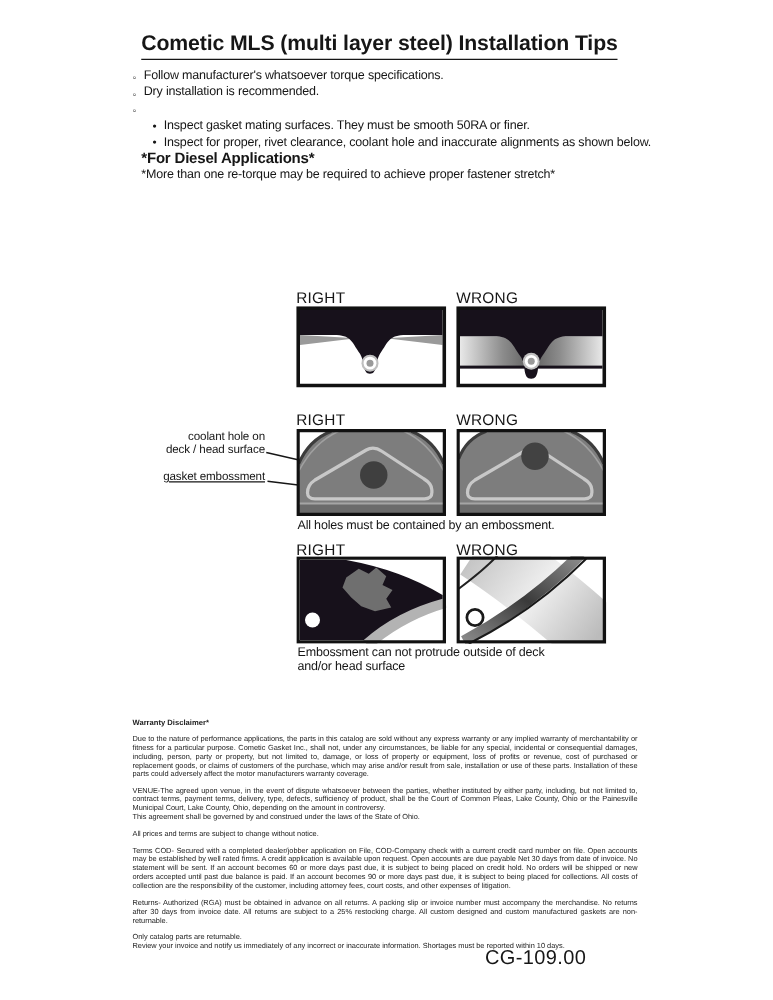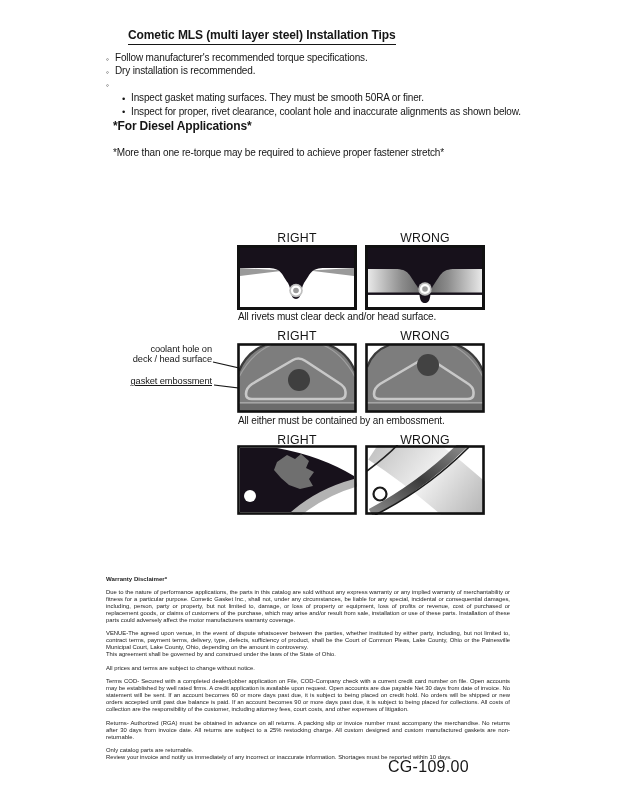--- a/index.html
+++ b/index.html
@@ -4,36 +4,36 @@
 <style>
   html,body { margin:0; padding:0; background:#e8e8e8; }
   .page {
     position:relative; width:618px; height:800px; margin:0 auto;
     background:#ffffff; overflow:hidden;
     font-family:"Liberation Sans", sans-serif; color:#161616;
   }
   
   .intro { position:absolute; left:106px; top:25px; width:420px; }
   .doc-title {
-    display:inline-block; margin-left:22px; padding-bottom:2px;
-    font-size:12px; font-weight:bold; letter-spacing:-0.1px;
+    display:inline-block; margin-left:7px; padding-bottom:2px;
+    font-size:17px; font-weight:bold; letter-spacing:-0.1px;
     border-bottom:1.7px solid #161616;
   }
   .bullets { margin-top:7px; font-size:10px; letter-spacing:-0.15px; }
   .b-row { display:flex; line-height:12.9px; }
   .b-glyph { width:9px; flex:none; font-size:8.5px; padding-top:0.5px; }
   .b-row.sub { padding-left:16px; }
   .b-row.sub .b-glyph { font-size:9.5px; }
   
   .diesel { position:absolute; left:113px; top:119px; width:414px;
             font-size:10px; letter-spacing:-0.15px; line-height:14.2px; }
-  .diesel-head { font-size:12px; font-weight:bold; margin:0 0 13px 0; }
+  .diesel-head { font-size:12px; font-weight:bold; margin:0 0 0 0; }
   .diesel p { margin:0 0 7px 0; }
   
-  .dg-label { position:absolute; width:120px; text-align:center;
+  .dg-label { position:absolute; width:120px; 
               font-size:12.3px; letter-spacing:0.2px; }
   .dg { position:absolute; display:block; }
   .dg-caption { position:absolute; font-size:10px; letter-spacing:-0.15px;
                 line-height:10.8px; white-space:pre-line; }
   .callout { position:absolute; width:96px; text-align:right;
              font-size:9.3px; line-height:9.9px; letter-spacing:-0.1px; }
   .leaders { position:absolute; left:210px; top:355px; }
   
   .legal { position:absolute; left:106px; top:575px; width:404px;
            font-size:5.9px; line-height:7px; color:#222; }
@@ -46,21 +46,21 @@
 </head>
 <body>
 
 <div class="page">
 
   <div class="intro">
     <div class="doc-title">Cometic MLS (multi layer steel) Installation Tips</div>
     <div class="bullets">
       <div class="b-row">
         <span class="b-glyph">◦</span>
-        <span>Follow manufacturer's recommended torque specifications.</span>
+        <span>Follow manufacturer's whatsoever torque specifications.</span>
       </div>
       <div class="b-row">
         <span class="b-glyph">◦</span>
         <span>Dry installation is recommended.</span>
       </div>
       <div class="b-row">
         <span class="b-glyph">◦</span>
       </div>
       <div class="b-row sub">
         <span class="b-glyph">•</span>
@@ -105,21 +105,20 @@
     <rect x="2" y="2" width="116" height="61" fill="#ffffff"></rect>
     <rect x="3" y="24" width="114" height="24" fill="url(#g1w)"></rect>
     <rect x="3" y="47.5" width="114" height="2.4" fill="#17111b"></rect>
     <path d="M3,3 H117 V24 H90 C76,24 76,30 68,41 C64,48 67,58 60,58 C53,58 56,48 52,41 C44,30 44,24 30,24 H3 Z" fill="#17111b"></path>
     <circle cx="60" cy="44" r="6.8" fill="#bfbfbf"></circle>
     <circle cx="60" cy="44" r="5.1" fill="#ffffff"></circle>
     <circle cx="60" cy="44" r="2.8" fill="#9a9a9a"></circle>
     <rect x="1.5" y="1.5" width="117" height="62" fill="none" stroke="#111" stroke-width="3"></rect>
   </svg>
 
-  <div class="dg-caption" style="left: 238px; top: 312px; white-space: pre-line;">All rivets must clear deck and/or head surface.</div>
 
   <div class="dg-label" style="left:237px; top:329px;">RIGHT</div>
   <div class="dg-label" style="left:365px; top:329px;">WRONG</div>
 
   <div class="callout" style="left: 116px; top: 345px; white-space: pre-line;" style2="">coolant hole on
 deck / head surface</div>
   <div class="callout" style="left: 116px; top: 377px; white-space: pre-line; text-decoration: underline;">gasket embossment</div>
   <svg class="leaders" width="92" height="42" viewBox="0 0 92 42">
     <line x1="3" y1="7" x2="86" y2="26" stroke="#161616" stroke-width="1.1"></line>
     <line x1="4" y1="30" x2="53" y2="36" stroke="#161616" stroke-width="1.1"></line>
@@ -147,21 +146,21 @@
     <path d="M2,2 H24 Q8,8 2,24 Z" fill="#ffffff"></path>
     <path d="M24,2 Q8,8 2,24" fill="none" stroke="#3c3c3c" stroke-width="2.4"></path>
     <path d="M118,2 H92 Q110,9 118,28 Z" fill="#ffffff"></path>
     <path d="M92,2 Q110,9 118,28" fill="none" stroke="#3c3c3c" stroke-width="2.4"></path>
     <path d="M86,2 Q106,11 118,34" fill="none" stroke="#a0a0a0" stroke-width="1.2"></path>
     <path d="M9,51 Q9,45 15,41 L56,17 Q62,13.5 68.5,18 L102,40 Q108.5,44 108.5,49 V51 Q108.5,56 102.5,56 H15 Q9,56 9,51 Z" fill="none" stroke="#c8c8c8" stroke-width="2.6"></path>
     <circle cx="63" cy="22" r="11" fill="#424242"></circle>
     <rect x="1.5" y="1.5" width="117" height="67" fill="none" stroke="#111" stroke-width="2.6"></rect>
   </svg>
 
-  <div class="dg-caption" style="left: 238px; top: 416px; white-space: pre-line;">All either must be contained by an embossment.</div>
+  <div class="dg-caption" style="left: 238px; top: 416px; white-space: pre-line;">All holes must be contained by an embossment.</div>
 
   <div class="dg-label" style="left:237px; top:433px;">RIGHT</div>
   <div class="dg-label" style="left:365px; top:433px;">WRONG</div>
 
   <svg class="dg" style="left:237px; top:445px;" width="120" height="70" viewBox="0 0 120 70">
     <rect x="2" y="2" width="116" height="66" fill="#ffffff"></rect>
     <path d="M119,36 Q84,46 56,70" fill="none" stroke="#b3b3b3" stroke-width="11"></path>
     <path d="M3,3 H40 Q84,11 117,31 V34 Q80,44 54,67 L3,67 Z" fill="#17111b"></path>
     <polygon points="40,17 50,10 58,14 64,9 72,16 69,23 77,27 72,34 76,41 63,44 52,40 44,33 37,25" fill="#6f6f6f"></polygon>
     <circle cx="13" cy="51" r="6" fill="#ffffff"></circle>
@@ -184,20 +183,22 @@
     <rect x="2" y="2" width="116" height="66" fill="#ffffff"></rect>
     <path d="M18,-8 Q70,26 128,80" fill="none" stroke="url(#r3wg)" stroke-width="54"></path>
     <path d="M2,26 Q26,8 36,-4" fill="none" stroke="#222222" stroke-width="1.6"></path>
     <polygon points="2,70 2,54 32,70" fill="#ffffff"></polygon>
     <path d="M6,68 Q58,40 100,-2" fill="none" stroke="url(#r3wd)" stroke-width="9"></path>
     <path d="M10,70 Q62,44 104,2" fill="none" stroke="#1a1a1a" stroke-width="1.6"></path>
     <circle cx="15" cy="49" r="6.5" fill="#ffffff" stroke="#1a1a1a" stroke-width="2.2"></circle>
     <rect x="1.5" y="1.5" width="117" height="67" fill="none" stroke="#111" stroke-width="2.6"></rect>
   </svg>
 
+  <div class="dg-caption" style="left: 238px; top: 518px; white-space: pre-line;">Embossment can not protrude outside of deck
+and/or head surface</div>
 
   <div class="legal">
     <p class="lg-head">Warranty Disclaimer*</p>
     <p>Due to the nature of performance applications, the parts in this catalog are sold without any express warranty or any implied warranty of merchantability or fitness for a particular purpose.  Cometic Gasket Inc., shall not, under any circumstances, be liable for any special, incidental or consequential damages, including, person, party or property, but not limited to, damage, or loss of property or equipment, loss of profits or revenue, cost of purchased or replacement goods, or claims of customers of the purchase, which may arise and/or result from sale, installation or use of these parts.  Installation of these parts could adversely affect the motor manufacturers warranty coverage.</p>
     <p>VENUE-The agreed upon venue, in the event of dispute whatsoever between the parties, whether instituted by either party, including, but not limited to, contract terms, payment terms, delivery, type, defects, sufficiency of product, shall be the Court of Common Pleas, Lake County, Ohio or the Painesville Municipal Court, Lake County, Ohio, depending on the amount in controversy.
 This agreement shall be governed by and construed under the laws of the State of Ohio.</p>
     <p>All prices and terms are subject to change without notice.</p>
     <p>Terms COD- Secured with a completed dealer/jobber application on File, COD-Company check with a current credit card number on file.  Open accounts may be established by well rated firms.  A credit application is available upon request.  Open accounts are due payable Net 30 days from date of invoice.  No statement will be sent.  If an account becomes 60 or more days past due, it is subject to being placed on credit hold.  No orders will be shipped or new orders accepted until past due balance is paid.  If an account becomes 90 or more days past due, it is subject to being placed for collections.  All costs of collection are the responsibility of the customer, including attorney fees, court costs, and other expenses of litigation.</p>
     <p>Returns- Authorized (RGA) must be obtained in advance on all returns.  A packing slip or invoice number must accompany the merchandise.  No returns after 30 days from invoice date.  All returns are subject to a 25% restocking charge.  All custom designed and custom manufactured gaskets are non-returnable.</p>
     <p>Only catalog parts are returnable.

